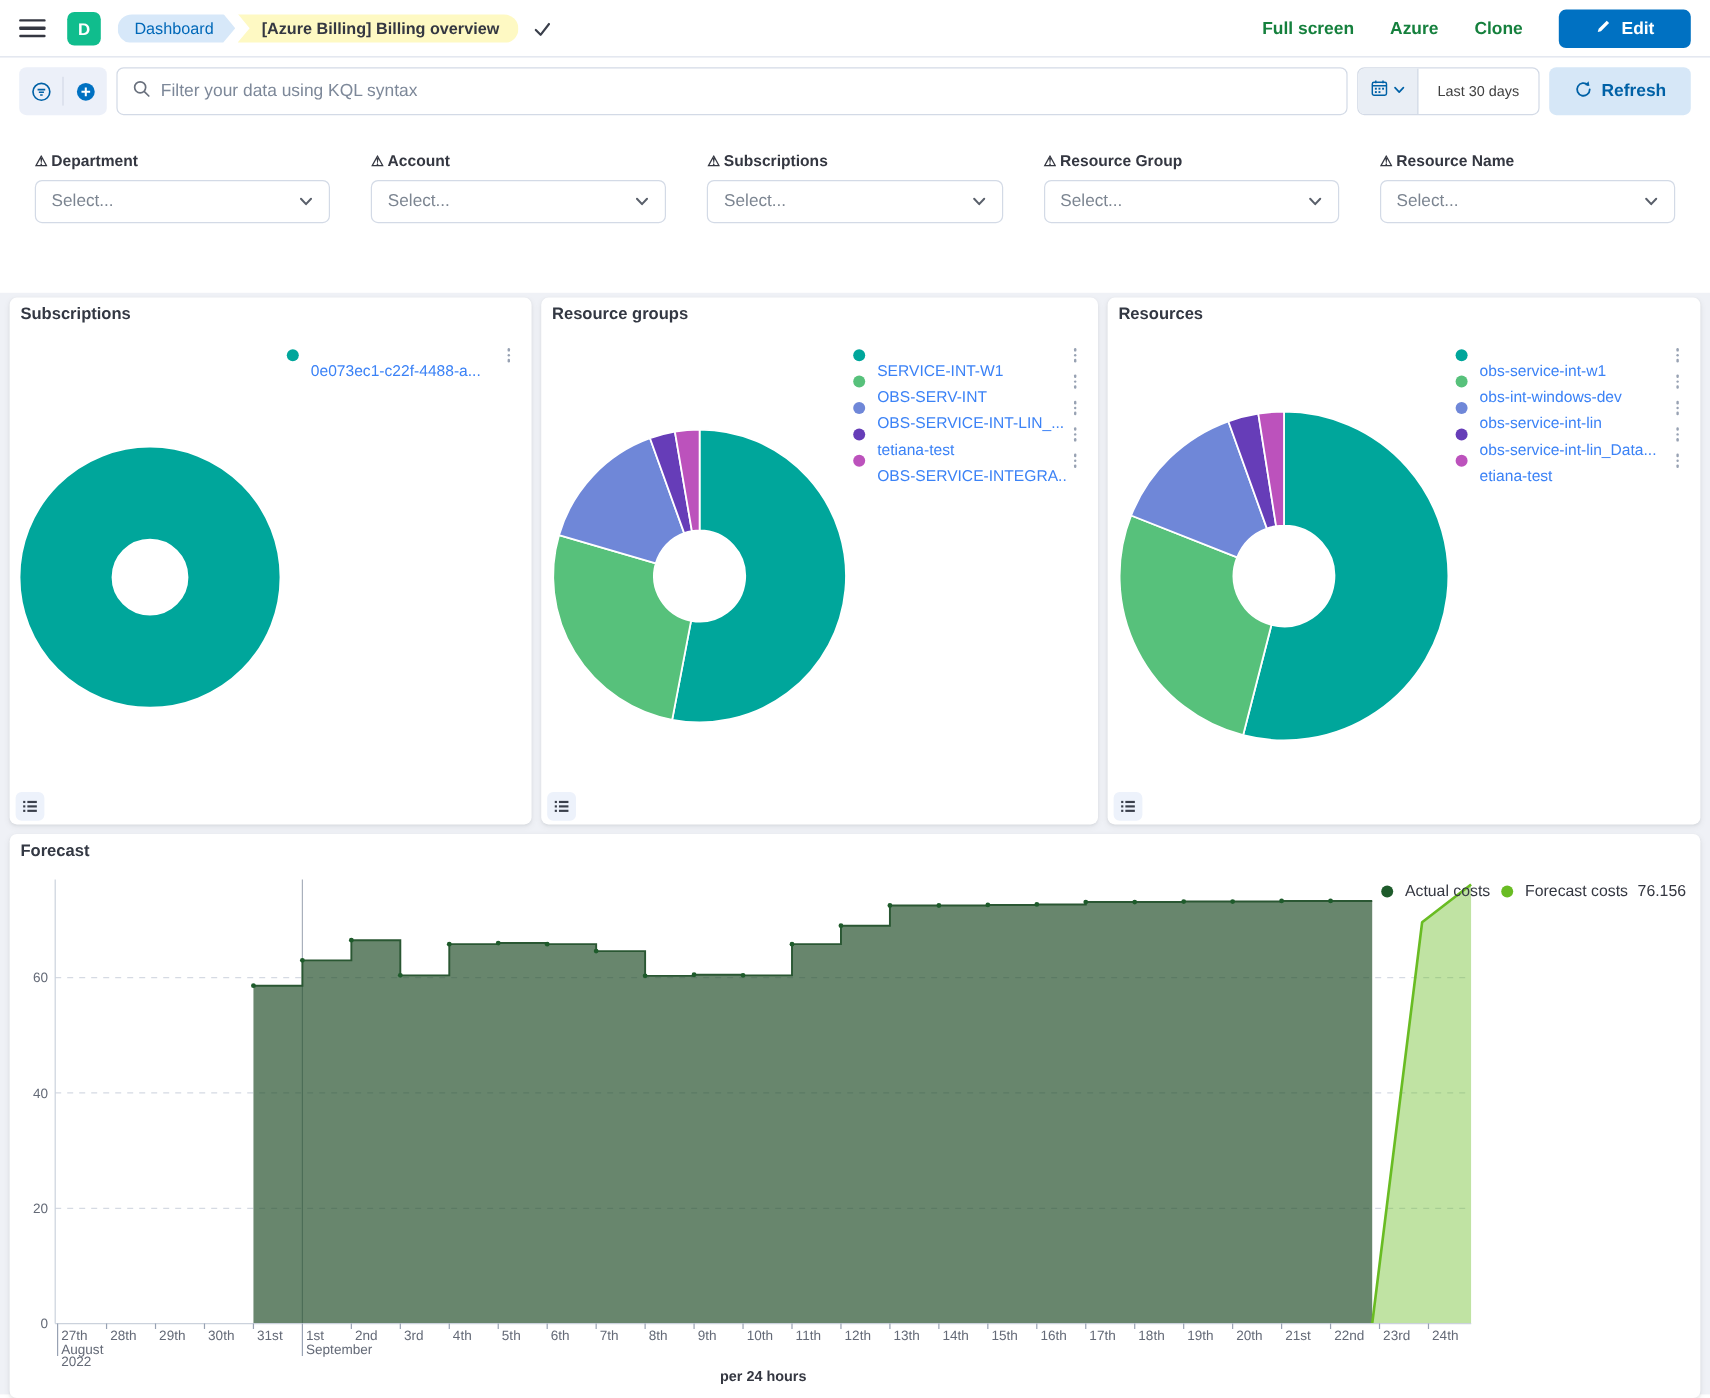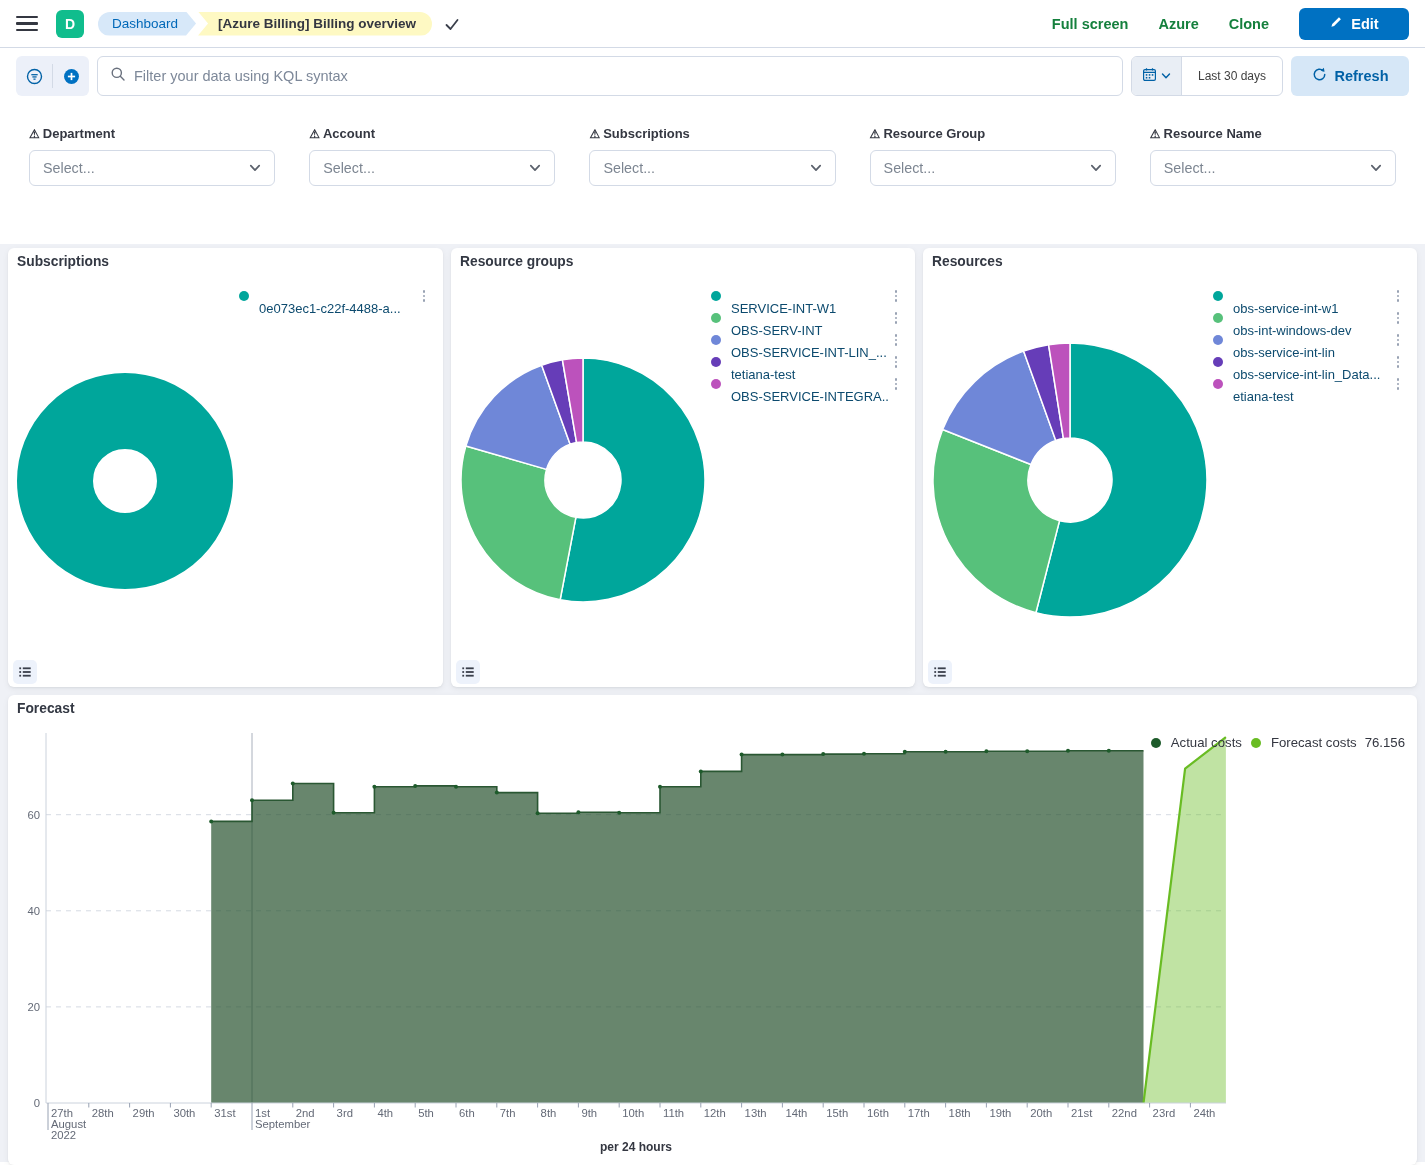--- a/index.html
+++ b/index.html
@@ -66,21 +66,21 @@
   .panels-row { display:flex; gap:8px; }
   .panel { background:#fff; border-radius:6px; position:relative;
     box-shadow:0 1px 2px rgba(0,0,0,.05), 0 2px 6px rgba(22,29,41,.06); }
   .pie-panel { height:439px; overflow:hidden; }
   .panel-title { position:absolute; left:9px; top:6px; font-size:13.8px; font-weight:700;
     color:#333843; z-index:3; }
   .pie-svg { position:absolute; inset:0; pointer-events:none; }
   .pie-legend { position:absolute; top:37px; right:12px; width:192px; z-index:2; }
   .pleg-row { display:flex; align-items:center; height:22px; }
   .leg-dot { width:10px; height:10px; border-radius:50%; flex:none; margin-right:10px; }
-  .pleg-label { flex:1; font-size:13px; color:#0c4a6e; white-space:nowrap; overflow:hidden; cursor:pointer;margin-top:24px; }
+  .pleg-label { flex:1; font-size:13px; color:#3b82f6; white-space:nowrap; overflow:hidden; cursor:pointer;margin-top:24px; }
   .kebab { width:14px; display:flex; flex-direction:column; align-items:center; gap:2px;
     cursor:pointer; padding:2px 0; }
   .kebab i { width:2.6px; height:2.6px; border-radius:50%; background:#98A2B3; }
   .list-btn { position:absolute; left:5px; top:412px; width:24px; height:24px; border-radius:5px;
     background:#EDF2FB; display:flex; align-items:center; justify-content:center; cursor:pointer; z-index:3; }
 
   .forecast-panel { margin-top:8px; height:470px; overflow:hidden; }
   .forecast-svg-wrap { position:absolute; left:1px; top:30px; right:1px; bottom:0; }
   .fc-legend { position:absolute; top:40px; right:12px; z-index:2; display:flex;
     flex-direction:row; gap:9px; }

